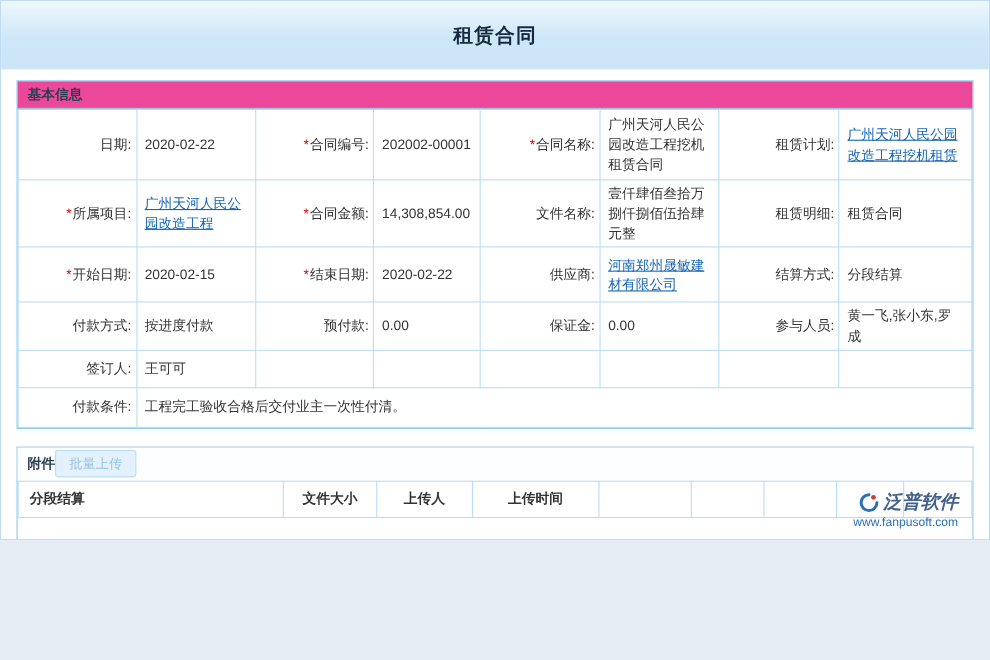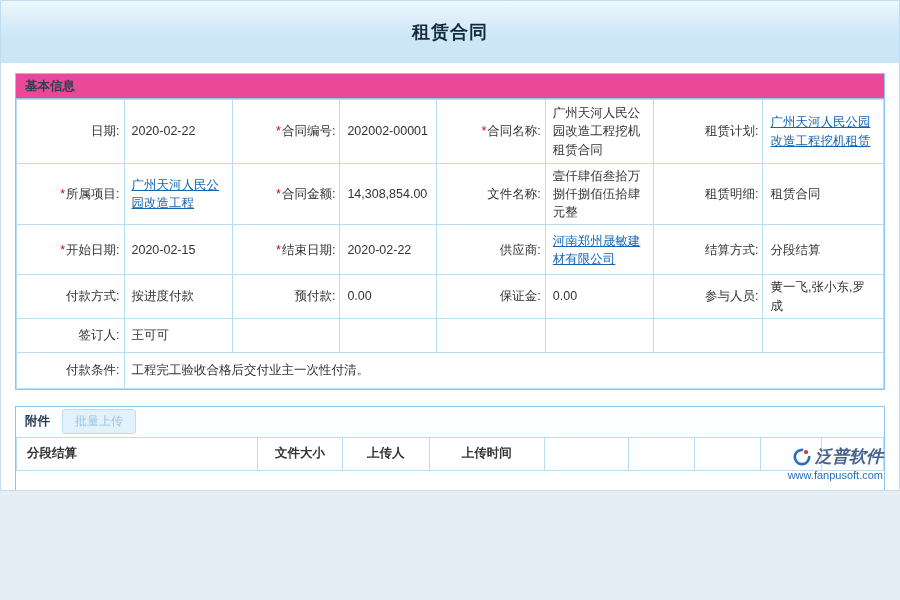--- a/index.html
+++ b/index.html
@@ -26,42 +26,42 @@
 
   table.grid { width: 100%; border-collapse: collapse; table-layout: fixed; font-size: 12.5px; }
   .grid td { border: 1px solid #b9ddf5; vertical-align: middle; line-height: 1.45; word-break: break-all; }
   .grid td.lbl { text-align: right; padding: 3px 4px 3px 2px; }
   .grid td.val { text-align: left; padding: 3px 7px; }
   .h64{height:64px} .h56{height:56px} .h50{height:50px} .h36{height:36px} .h34{height:34px}
 
   .req { color: #dd0000; margin-right: 1px; }
   .lnk { color: #1464b4; text-decoration: underline; cursor: pointer; }
 
-  .attach-hd { height: 30px; display: flex; align-items: center; gap: 12px; padding: 0 9px; background: #fcfeff; }
+  .attach-hd { height: 30px; display: flex; align-items: center; padding: 0 9px; background: #fcfeff; }
   .attach-title { font-size: 12.5px; font-weight: bold; color: #2b3d52; }
   .btn-upload {
     background: #e2f1fc; border: 1px solid #bcdcf3; color: #9bc3e2;
     font-size: 12px; padding: 3px 12px; border-radius: 3px; cursor: pointer; font-family: inherit;
   }
   table.attach-grid { width: 100%; border-collapse: collapse; table-layout: fixed; font-size: 12.5px; }
   .attach-grid th { border: 1px solid #b9ddf5; height: 33px; font-weight: bold; color: #333; text-align: center; padding: 2px 4px; }
   .attach-grid th.first { text-align: left; padding-left: 10px; }
   .attach-blank { height: 46px; }
 
   .detail-box { margin: 18px 14px 0; border: 1px solid #8fc7ee; height: 60px; padding: 9px; background: #fff; }
   .detail-row { display: flex; align-items: center; gap: 5px; font-size: 12.5px; }
   .detail-label { color: #333; }
   .sort-icon { color: #2a7fd4; font-size: 13px; cursor: pointer; margin: 0 4px 0 1px; }
   .btn-export {
     background: linear-gradient(#ffffff, #e2f1fc); border: 1px solid #8fc7ee;
     color: #1464b4; padding: 3px 13px; border-radius: 4px; font-size: 12.5px;
     cursor: pointer; font-family: inherit;
   }
 
-  .branding { position: absolute; right: 16px; bottom: 9px; cursor: pointer; }
+  .branding { position: absolute; right: 28px; bottom: 9px; cursor: pointer; }
   .brand-line { display: flex; align-items: center; gap: 4px; justify-content: flex-end; }
   .brand-name { font-size: 17px; font-weight: bold; font-style: italic; color: #44618c; }
   .brand-url { font-size: 11px; margin-top: 1px; color: #2a6fb8; text-align: right; }
   .brand-logo svg { display: block; }
 </style>
 </head>
 <body>
 
 <div class="screen">
 

